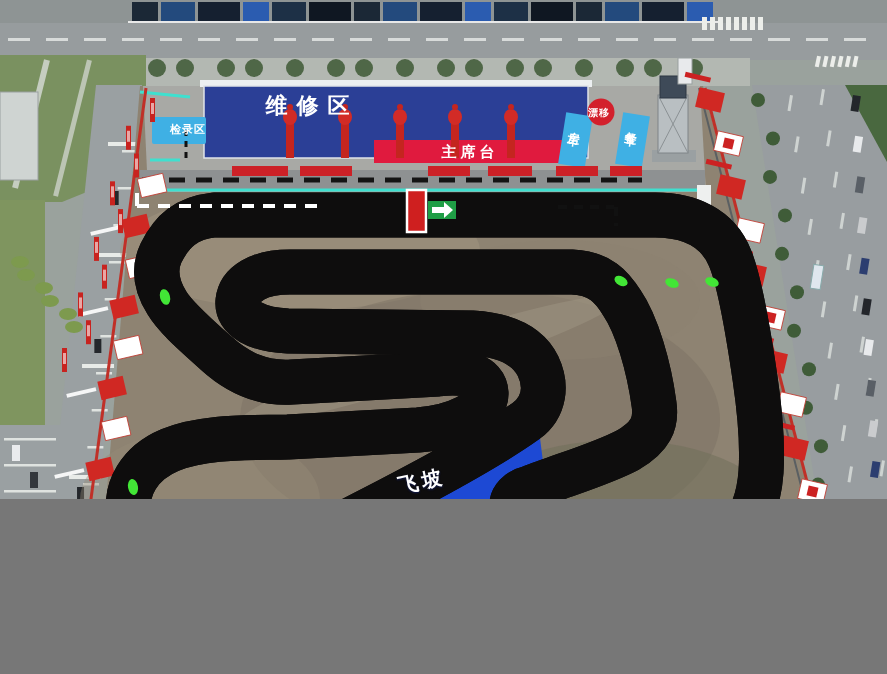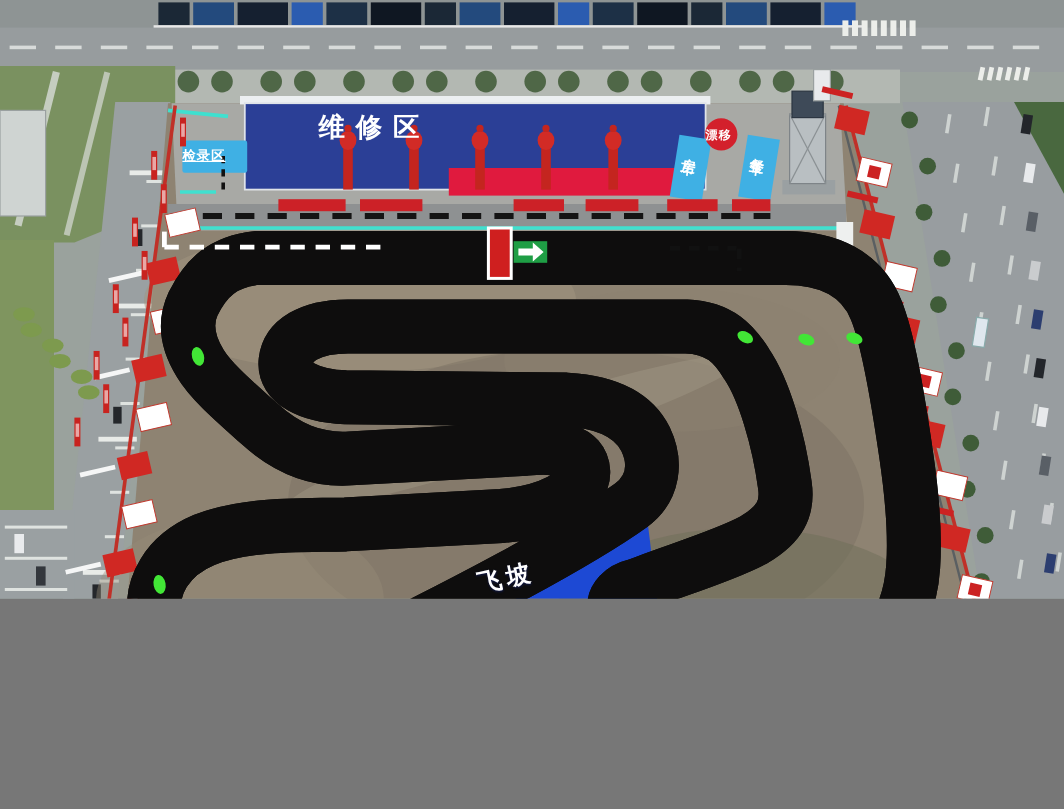--- a/index.html
+++ b/index.html
@@ -1,20 +1,20 @@
 <!DOCTYPE html>
 <html><head>
 <meta charset="utf-8">
 <style>
   html,body{margin:0;padding:0;background:#777;}
   .stage{position:relative;width:887px;height:499px;overflow:hidden;background:#9aa29d;font-family:"DejaVu Sans",sans-serif;}
   .stage svg{position:absolute;left:0;top:0;}
   .lbl{position:absolute;color:#fff;font-weight:bold;font-family:"DejaVu Sans","Liberation Sans",sans-serif;white-space:nowrap;z-index:5;}
   .lbl-pit{left:232px;top:91px;width:160px;text-align:center;font-size:22px;letter-spacing:9px;}
-  .lbl-checkin{left:152px;top:122px;width:54px;text-align:left;font-size:11px;letter-spacing:1px;text-decoration:underline;}
+  .lbl-checkin{left:152px;top:122px;width:54px;text-align:right;font-size:11px;letter-spacing:1px;}
   .lbl-stage{left:400px;top:143px;width:140px;text-align:center;font-size:15px;letter-spacing:4px;}
   .lbl-drift{left:588px;top:106px;width:27px;text-align:left;font-size:10px;letter-spacing:1px;}
   .lbl-vert{writing-mode:vertical-rl;text-orientation:upright;font-size:12px;letter-spacing:2px;}
   .lbl-rv{left:567px;top:122px;transform:rotate(9deg);}
   .lbl-food{left:624px;top:122px;transform:rotate(9deg);}
   .lbl-jump{left:398px;top:468px;font-size:20px;letter-spacing:4px;transform:rotate(-12deg);text-shadow:0 1px 2px rgba(20,40,160,.45);}
 </style>
 </head>
 <body>
 
@@ -398,17 +398,18 @@
     <line x1="472" y1="590" x2="352" y2="674" stroke="#9aa1a5" stroke-width="1.5"></line>
     <rect x="392" y="618" width="56" height="32" fill="#cdd8de" stroke="#98a2a8"></rect>
     <rect x="498" y="628" width="13" height="9" fill="#565b5e"></rect>
     <rect x="558" y="630" width="13" height="9" fill="#565b5e"></rect>
     <rect x="0" y="650" width="280" height="24" fill="#a4a8a3"></rect>
   </g>
 </svg>
 
   <div class="lbl lbl-pit">维修区</div>
   <div class="lbl lbl-checkin">检录区</div>
+  <div class="lbl lbl-stage">主席台</div>
   <div class="lbl lbl-drift">漂移</div>
   <div class="lbl lbl-vert lbl-rv">房车</div>
   <div class="lbl lbl-vert lbl-food">餐车</div>
   <div class="lbl lbl-jump">飞坡</div>
 </div>
 
 </body></html>

